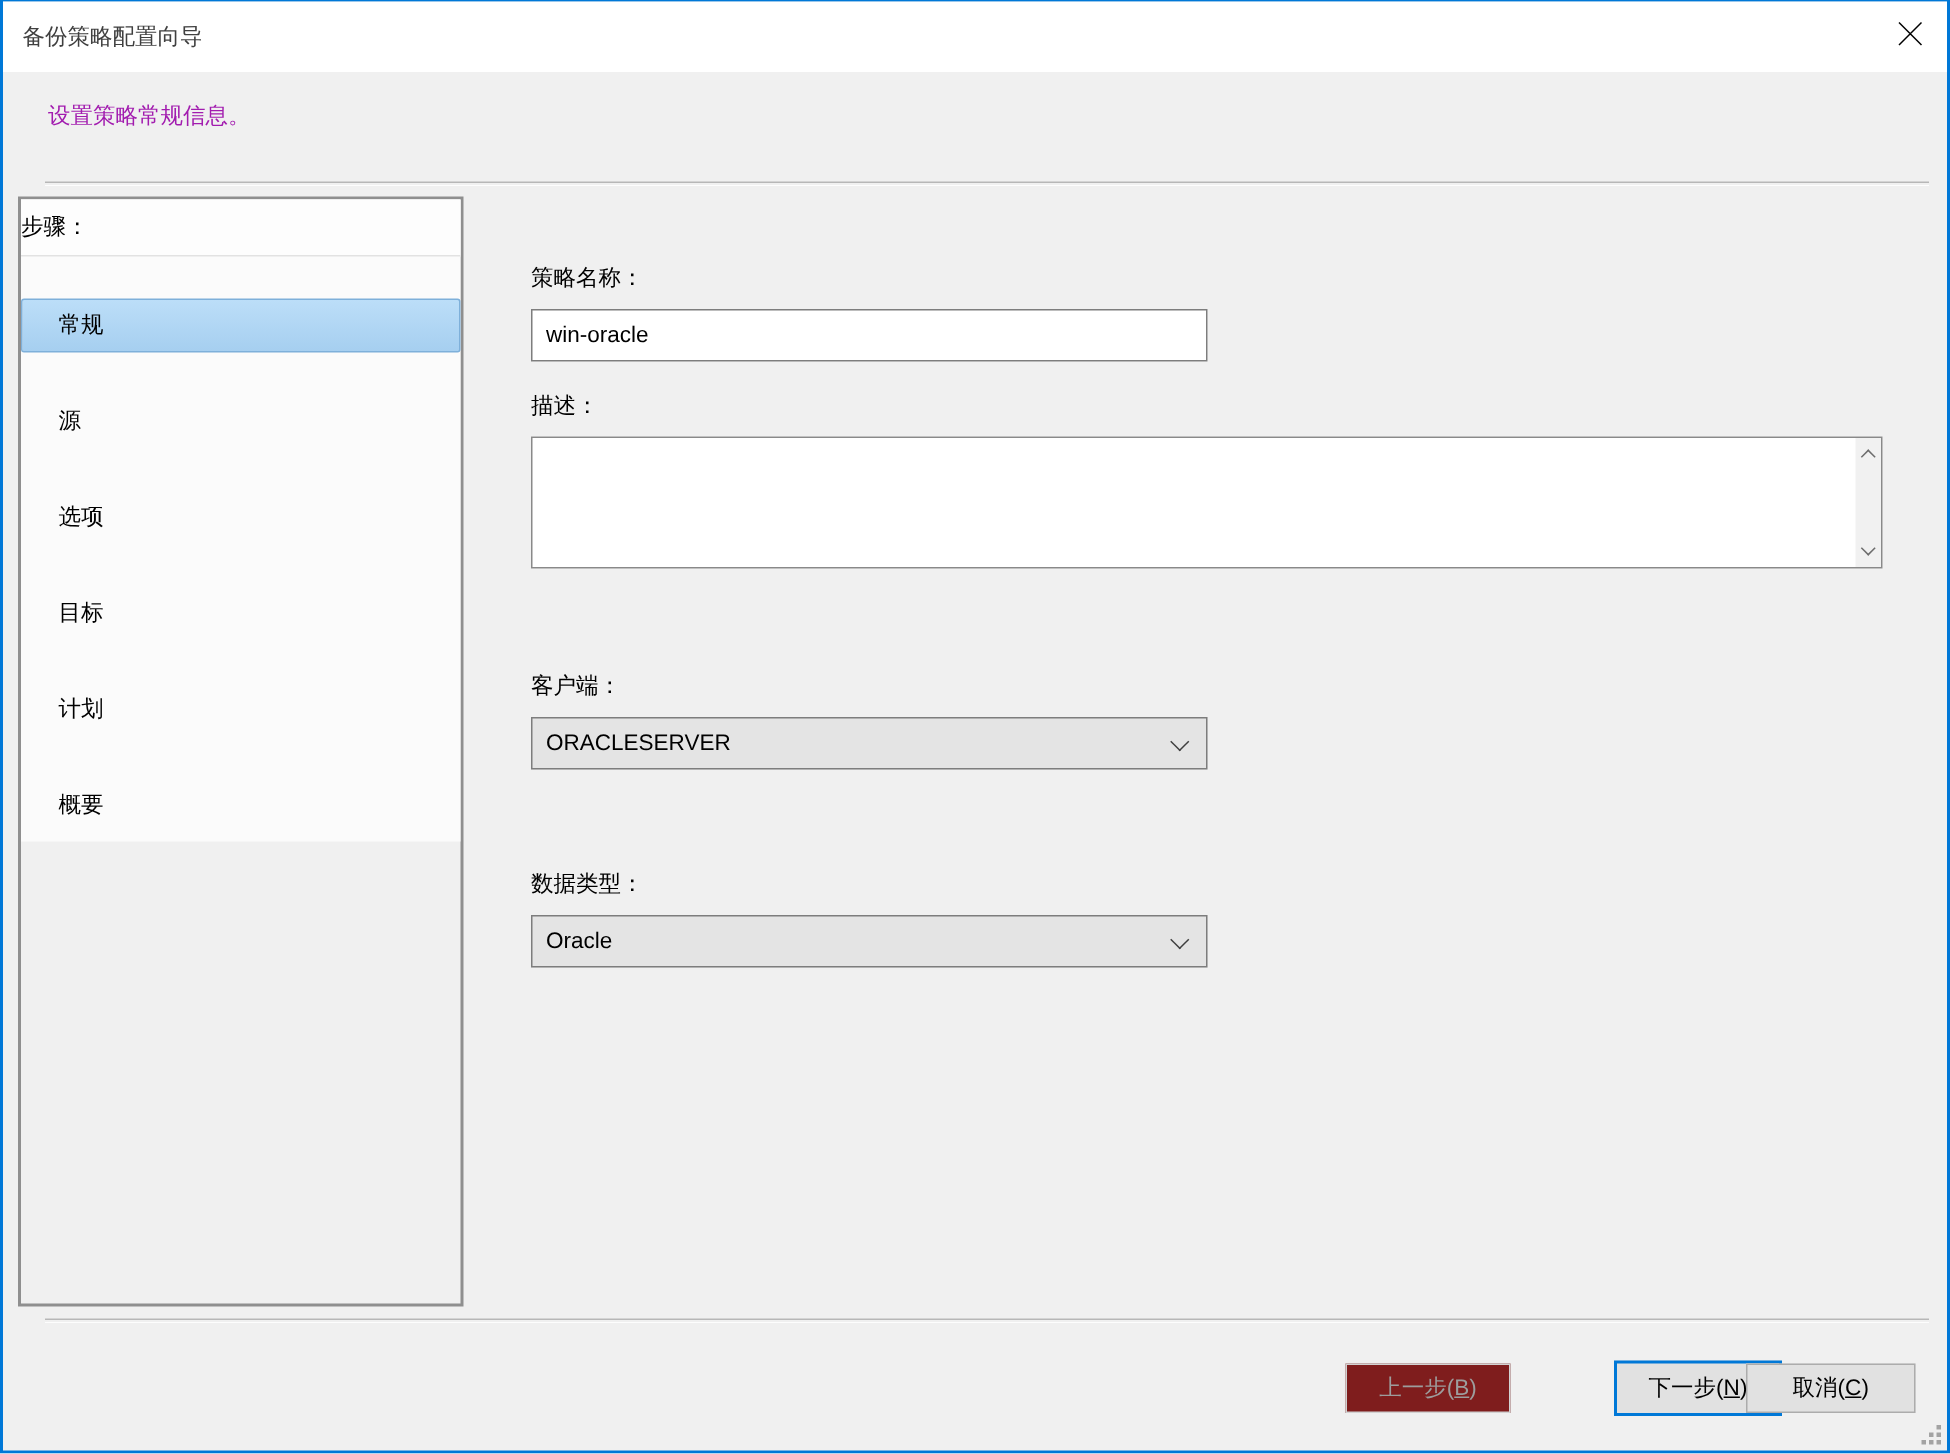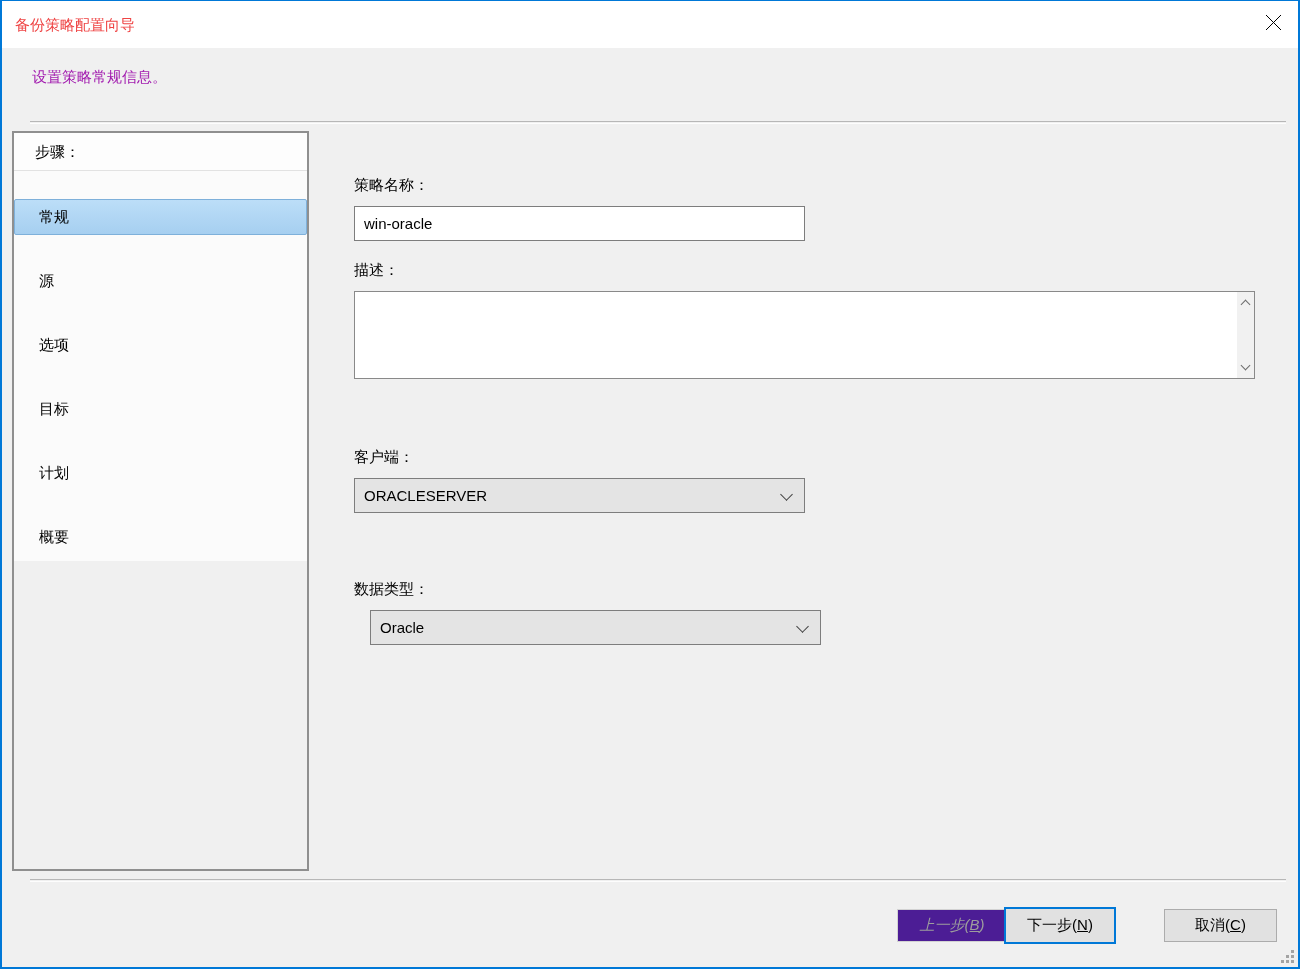--- a/index.html
+++ b/index.html
@@ -9,34 +9,34 @@
     width: 1300px; height: 969px;
     background: #f0f0f0;
     border: 2px solid #0078d7;
     border-top-width: 1px;
     font-family: "Liberation Sans", sans-serif;
     overflow: hidden;
     color: #000;
   }
   
   .titlebar { position: absolute; top: 0; left: 0; right: 0; height: 47px; background: #ffffff; }
-  .title { position: absolute; left: 13px; top: 0; line-height: 47px; font-size: 15px; color: #ef4444; }
+  .title { position: absolute; left: 13px; top: 0; line-height: 47px; font-size: 15px; color: #404040; }
   .close-btn { position: absolute; top: 0; right: 2px; width: 45px; height: 46px;
                display: flex; align-items: center; justify-content: center; cursor: pointer; background: transparent; border: 0; }
   
   .subtitle { position: absolute; left: 30px; top: 67px; font-size: 15px; color: #a21caf; }
   .sep { position: absolute; left: 28px; right: 12px; height: 2px;
          border-top: 1px solid #b7b7b7; box-shadow: 0 1px 0 #fdfdfd; }
   .sep-top { top: 120px; }
   .sep-bottom { top: 878px; }
   
   .steps-panel { position: absolute; left: 10px; top: 130px; width: 297px; height: 740px;
                  background: #f0f0f0; border: 2px solid #8f8f8f; }
   .steps-list { background: #fbfbfb; padding-bottom: 6px; }
-  .steps-header { height: 38px; line-height: 38px; padding-left: 21px; font-size: 15px;
+  .steps-header { height: 38px; line-height: 38px; font-size: 15px;
                   background: #fdfdfd; border-bottom: 1px solid #e2e2e2; }
   .step-item { height: 36px; line-height: 36px; padding-left: 25px; font-size: 15px; cursor: pointer; margin-top: 28px; }
   .step-item.selected { background: linear-gradient(#bcdef8, #a6cff0);
                         border: 1px solid #7eb0da; border-radius: 2px;
                         line-height: 34px; padding-left: 24px; }
   
   .form-label { position: absolute; left: 352px; font-size: 15px; color: #000; }
   .text-input { position: absolute; left: 352px; top: 205px; width: 451px; height: 35px;
                 background: #fff; border: 1px solid #7d7d7d; font-size: 15px; padding: 0 9px;
                 font-family: "Liberation Sans", sans-serif; color: #000; outline: none; }
@@ -48,31 +48,31 @@
   .desc-scrollbar { position: absolute; top: 0; right: 0; bottom: 0; width: 17px; background: #f1f1f1; }
   .scroll-arrow { position: absolute; left: 0; width: 17px; height: 17px;
                   display: flex; align-items: center; justify-content: center; cursor: pointer; }
   .scroll-arrow.up { top: 2px; } .scroll-arrow.down { bottom: 2px; }
   .chev-s { width: 7px; height: 7px; border-right: 1px solid #6d6d6d; border-bottom: 1px solid #6d6d6d; }
   .dir-up { transform: rotate(225deg); margin-top: 4px; }
   .dir-down { transform: rotate(45deg); margin-bottom: 4px; }
   .combo { position: absolute; left: 352px; width: 451px; height: 35px; background: #e4e4e4;
            border: 1px solid #7d7d7d; font-size: 15px; line-height: 33px; padding-left: 9px;
            cursor: pointer; }
-  #client-combo { top: 477px; } #dtype-combo { top: 609px; margin-left: 16px; }
+  #client-combo { top: 477px; } #dtype-combo { top: 609px; }
   .combo-chev { position: absolute; right: 13px; top: 11px; width: 9px; height: 9px;
                 border-right: 1.4px solid #3f3f3f; border-bottom: 1.4px solid #3f3f3f;
                 transform: rotate(45deg); }
   
   .btn { position: absolute; height: 33px; font-size: 15px; font-family: "Liberation Sans", sans-serif;
          text-align: center; padding: 0; cursor: pointer; }
   .btn .ak { text-decoration: underline; }
-  #back-btn { left: 895px; top: 908px; width: 110px; background: #4c1d95;
-              border: 1px solid #d2d2d2; color: #9d9d9d; cursor: default; font-style: italic; }
-  #next-btn { left: 1002px; top: 906px; width: 112px; height: 37px; background: #e1e1e1;
+  #back-btn { left: 895px; top: 908px; width: 110px; background: #7f1d1d;
+              border: 1px solid #d2d2d2; color: #9d9d9d; cursor: default; }
+  #next-btn { left: 1074px; top: 906px; width: 112px; height: 37px; background: #e1e1e1;
               border: 2px solid #0078d7; color: #000; }
   #cancel-btn { left: 1162px; top: 908px; width: 113px; background: #e1e1e1;
                 border: 1px solid #acacac; color: #000; }
   
   .size-grip { position: absolute; right: 14px; bottom: 14px; width: 3px; height: 3px; cursor: nwse-resize;
                box-shadow: 10px 0 0 #a3a3a3, 5px 5px 0 #a3a3a3, 10px 5px 0 #a3a3a3,
                            0 10px 0 #a3a3a3, 5px 10px 0 #a3a3a3, 10px 10px 0 #a3a3a3; }
 </style>
 </head>
 <body>

